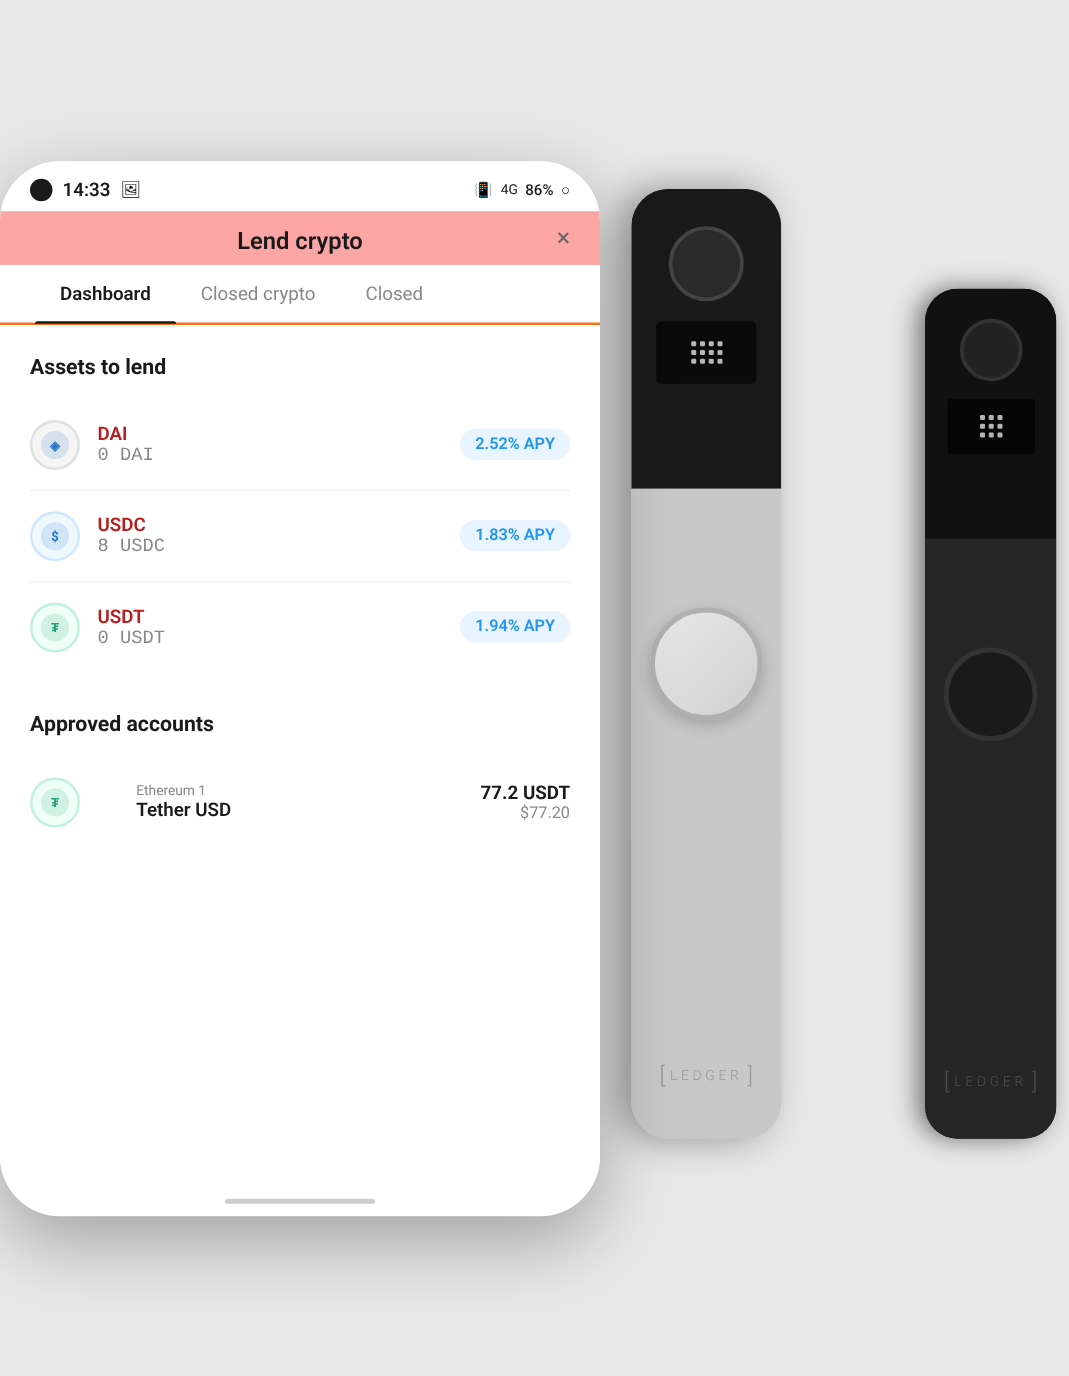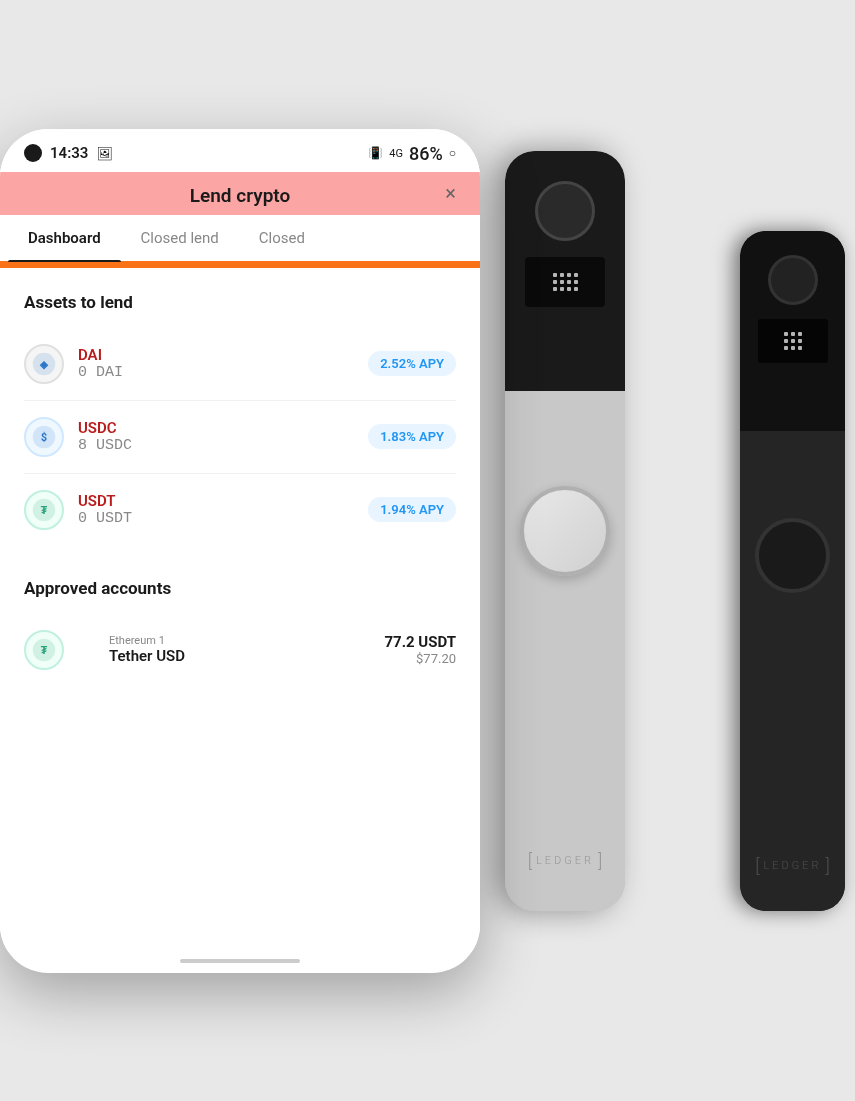--- a/index.html
+++ b/index.html
@@ -52,21 +52,21 @@
       font-weight: 600;
       color: #1a1a1a;
     }
     .status-right {
       display: flex;
       align-items: center;
       gap: 6px;
       font-size: 12px;
       color: #1a1a1a;
     }
-    .battery-text { font-size: 18px; font-weight: 500; }
+    .battery-text { font-size: 12px; font-weight: 500; }
 
     
     .app-header {
       display: flex;
       justify-content: center;
       align-items: center;
       padding: 12px 24px 8px;
       position: relative;
       background: #fca5a5;
     }
@@ -82,23 +82,23 @@
       transform: translateY(-50%);
       font-size: 20px;
       color: #666;
       cursor: pointer;
       line-height: 1;
     }
 
     
     .tabs {
       display: flex;
-      border-bottom: 7px solid #f97316;
+      border-bottom: 2px solid #f97316;
       background: #fff;
-      padding: 0 8px;
+      padding: 0 28px;
     }
     .tab {
       padding: 14px 20px;
       font-size: 15px;
       color: #888;
       cursor: pointer;
       position: relative;
       white-space: nowrap;
     }
     .tab.active {
@@ -452,21 +452,21 @@
     </div>
   </div>
 
   <div class="app-header">
     <span class="app-title">Lend crypto</span>
     <span class="close-btn">×</span>
   </div>
 
   <div class="tabs">
     <div class="tab active">Dashboard</div>
-    <div class="tab">Closed lend</div>
+    <div class="tab">Closed crypto</div>
     <div class="tab">Closed</div>
   </div>
 
   <div class="content">
 
     <div class="section-title">Assets to lend</div>
     <div class="asset-list">
 
       <div class="asset-item">
         <div class="asset-icon dai">

